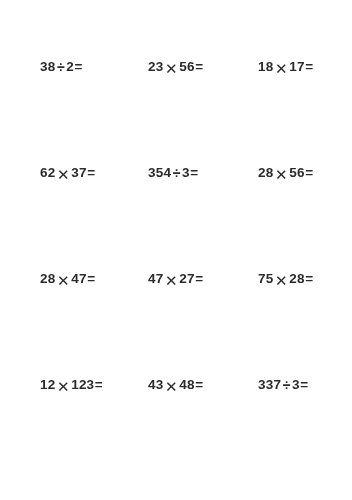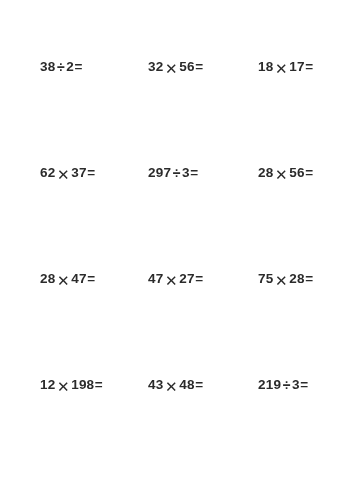--- a/index.html
+++ b/index.html
@@ -98,21 +98,21 @@
       <div class="problem-cell">
         <span class="problem-expression">
           <span class="operand">38</span>
           <span class="op-symbol op-divide">÷</span>
           <span class="operand">2</span>
           <span class="equals-sign">=</span>
         </span>
       </div>
       <div class="problem-cell">
         <span class="problem-expression">
-          <span class="operand">32</span>
+          <span class="operand">23</span>
           <span class="op-symbol op-multiply">✕</span>
           <span class="operand">56</span>
           <span class="equals-sign">=</span>
         </span>
       </div>
       <div class="problem-cell">
         <span class="problem-expression">
           <span class="operand">18</span>
           <span class="op-symbol op-multiply">✕</span>
           <span class="operand">17</span>
@@ -122,21 +122,21 @@
       <div class="problem-cell">
         <span class="problem-expression">
           <span class="operand">62</span>
           <span class="op-symbol op-multiply">✕</span>
           <span class="operand">37</span>
           <span class="equals-sign">=</span>
         </span>
       </div>
       <div class="problem-cell">
         <span class="problem-expression">
-          <span class="operand">297</span>
+          <span class="operand">354</span>
           <span class="op-symbol op-divide">÷</span>
           <span class="operand">3</span>
           <span class="equals-sign">=</span>
         </span>
       </div>
       <div class="problem-cell">
         <span class="problem-expression">
           <span class="operand">28</span>
           <span class="op-symbol op-multiply">✕</span>
           <span class="operand">56</span>
@@ -164,34 +164,34 @@
           <span class="operand">75</span>
           <span class="op-symbol op-multiply">✕</span>
           <span class="operand">28</span>
           <span class="equals-sign">=</span>
         </span>
       </div>
       <div class="problem-cell">
         <span class="problem-expression">
           <span class="operand">12</span>
           <span class="op-symbol op-multiply">✕</span>
-          <span class="operand">198</span>
+          <span class="operand">123</span>
           <span class="equals-sign">=</span>
         </span>
       </div>
       <div class="problem-cell">
         <span class="problem-expression">
           <span class="operand">43</span>
           <span class="op-symbol op-multiply">✕</span>
           <span class="operand">48</span>
           <span class="equals-sign">=</span>
         </span>
       </div>
       <div class="problem-cell">
         <span class="problem-expression">
-          <span class="operand">219</span>
+          <span class="operand">337</span>
           <span class="op-symbol op-divide">÷</span>
           <span class="operand">3</span>
           <span class="equals-sign">=</span>
         </span>
       </div>
     </div>
 </div>
 
 </body></html>

